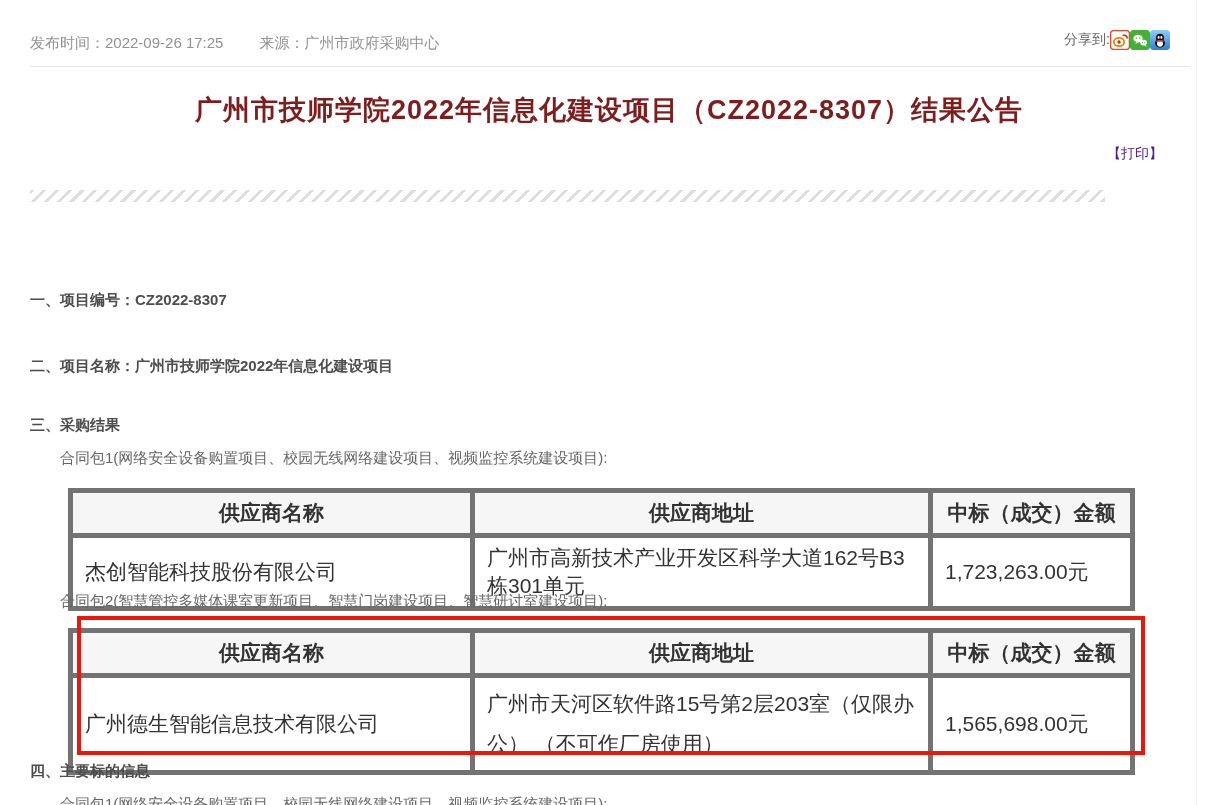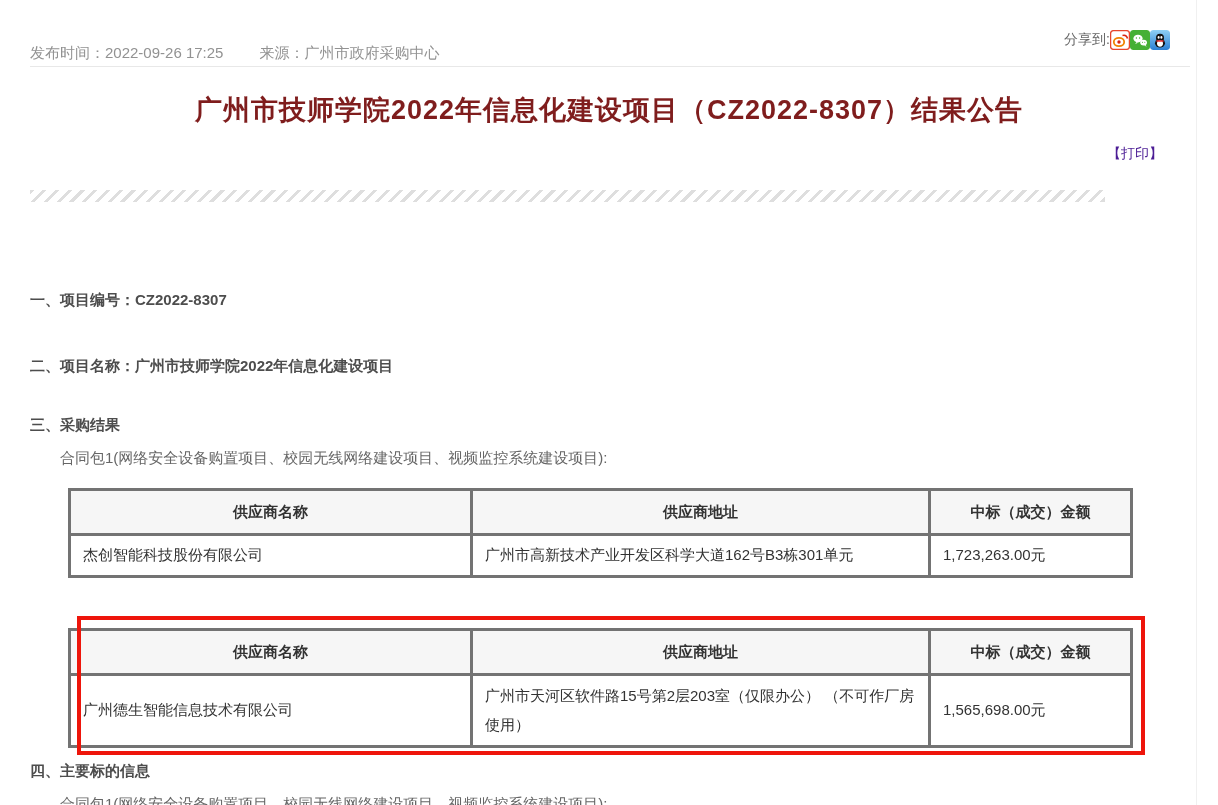--- a/index.html
+++ b/index.html
@@ -8,21 +8,21 @@
     position:relative;
     width:1218px; height:805px;
     background:#fff;
     overflow:hidden;
     font-family:"Liberation Sans","DejaVu Sans",sans-serif;
     color:#333;
   }
   .right-edge-line { position:absolute; left:1196px; top:0; width:1px; height:805px; background:#f0f0f0; }
 
   
-  .meta-row { position:absolute; left:30px; top:44px; display:flex; gap:36px; font-size:15px; color:#929292;justify-content:space-between; }
+  .meta-row { position:absolute; left:30px; top:34px; display:flex; gap:36px; font-size:15px; color:#929292;justify-content:space-between; }
   .meta-item span { color:#929292; }
   .share-group { position:absolute; right:48px; top:30px; display:flex; align-items:center; font-size:14px; color:#666; }
   .share-icon { width:20px; height:20px; border-radius:3px; display:block; cursor:pointer; }
   .top-divider { position:absolute; left:30px; top:66px; width:1160px; height:1px; background:#e8e8e8; }
 
   
   .article-title { position:absolute; left:0; top:92px; width:1218px; text-align:center; font-size:27px; font-weight:bold; color:#7f1d1d; letter-spacing:1px; }
   .print-btn { position:absolute; right:55px; top:145px; font-size:14px; color:#4c1d95; cursor:pointer; }
 
   
@@ -32,21 +32,21 @@
   
   .section-heading { position:absolute; left:30px; font-size:15px; font-weight:bold; color:#4d4d4d; }
   .s1 { top:291px; } .s2 { top:357px; } .s3 { top:416px; } .s4 { top:762px; }
 
   .pkg-label { position:absolute; left:60px; font-size:15px; color:#666; }
   .pkg1-label { top:449px; } .pkg2-label { top:592px; }
 
   
   .result-table { position:absolute; left:68px; width:1062px; border-collapse:collapse; table-layout:fixed; }
   .t1 { top:488px; } .t2 { top:628px; }
-  .result-table th, .result-table td { border:3px solid #737373; font-size:15px; color:#333; }
+  .result-table th, .result-table td { border:5px solid #737373; font-size:21px; color:#333; }
   .result-table th { height:45px; background:#f6f6f6; font-weight:bold; text-align:center; }
   .result-table td { text-align:left; padding:6px 12px; }
   .t1 td { height:42px; }
   .t2 td { height:61px; line-height:1.9; }
   .col-name { width:402px; }
   .col-addr { width:458px; }
   .col-amt  { width:202px; }
   .amt-cell { text-align:right; padding-right:12px !important; }
 
   
@@ -136,20 +136,21 @@
     </thead>
     <tbody>
       <tr>
         <td>杰创智能科技股份有限公司</td>
         <td>广州市高新技术产业开发区科学大道162号B3栋301单元</td>
         <td class="amt-cell">1,723,263.00元</td>
       </tr>
     </tbody>
   </table>
 
+  <div class="pkg-label pkg2-label">合同包2(智慧管控多媒体课室更新项目、智慧门岗建设项目、智慧研讨室建设项目):</div>
   <table class="result-table t2">
     <colgroup>
         <col class="col-name">
         <col class="col-addr">
         <col class="col-amt">
       </colgroup>
     <thead>
       <tr>
         <th>供应商名称</th>
         <th>供应商地址</th>

